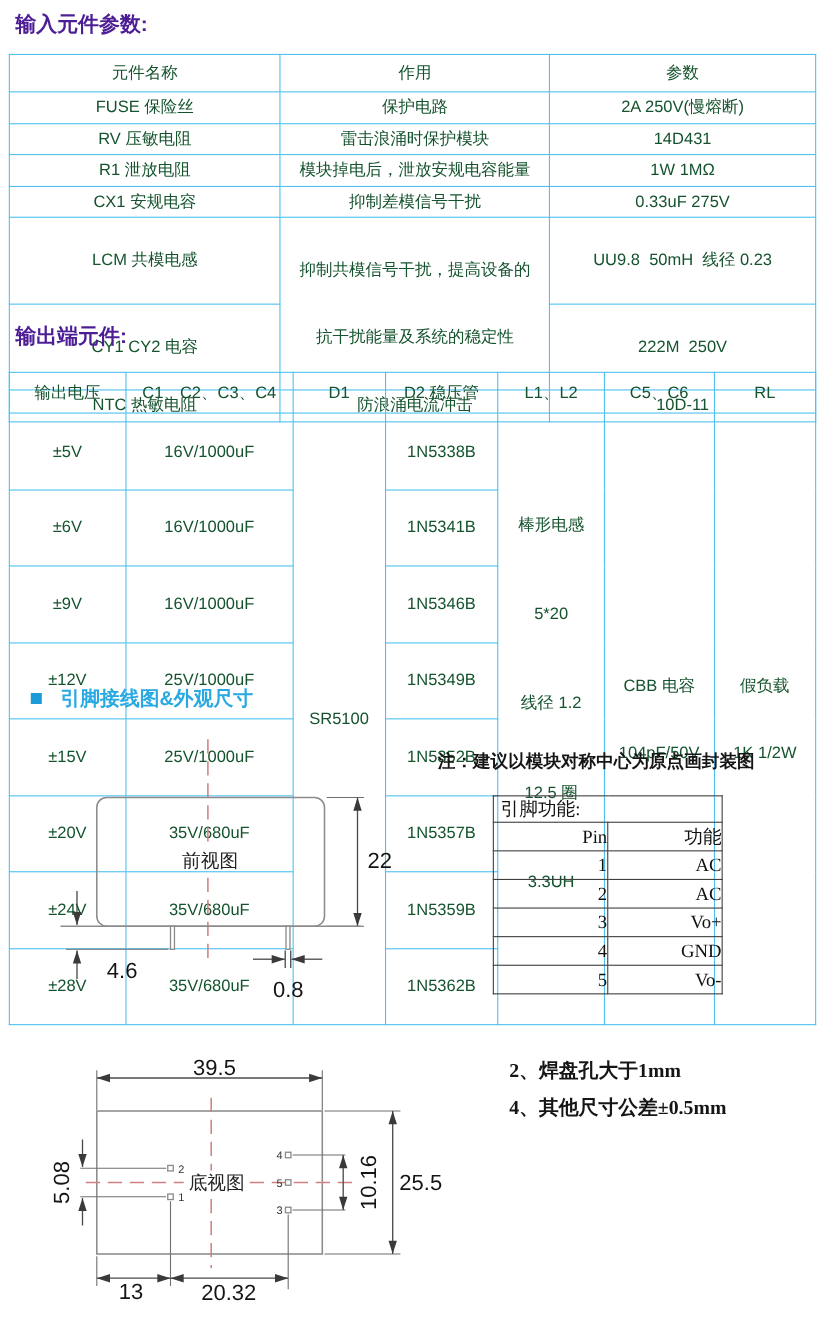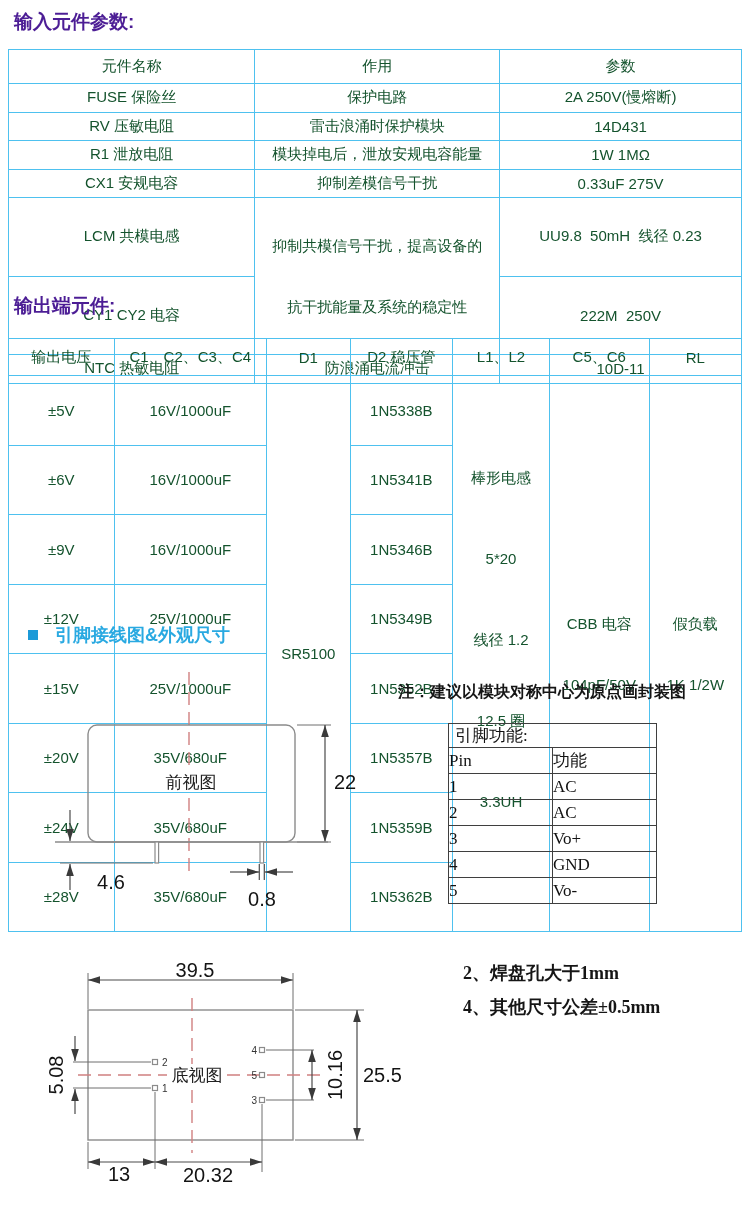--- a/index.html
+++ b/index.html
@@ -16,21 +16,21 @@
   tr.h-hdr1 { height:34px; }
   tr.h-row1 { height:28.5px; }
   tr.h-hdr2 { height:37px; }
   tr.h-row2 { height:28px; }
   .mlines div { line-height:27px; }
   .lifted { margin-bottom:28px; }
 
   
   .pin-tbl { position:absolute; left:448px; top:723px; width:209px; border-collapse:collapse; table-layout:fixed; }
   .pin-tbl th, .pin-tbl td { border:1.2px solid #3f3f3f; font-family:"Liberation Serif","DejaVu Serif",serif;
-                             font-size:17px; font-weight:400; color:#111; text-align:left; vertical-align:middle; padding:0; }
+                             font-size:17px; font-weight:400; color:#111; text-align:right; vertical-align:middle; padding:0; }
   .pin-tbl tr.t { height:24px; } .pin-tbl tr.r { height:26px; }
   .pin-tbl td.left { text-align:left; padding-left:6px;margin-top:12px; }
 
   
   .sec-head { position:absolute; left:28px; top:624px; height:22px; display:flex; align-items:center; }
   .bullet { width:10px; height:10px; background:#1c9ad8; margin-right:17px; }
   .sec-head-text { color:#29a9e1; font-size:18px; font-weight:600; }
 
   .pack-note { position:absolute; left:398px; top:682px; white-space:nowrap;
                font-family:"Liberation Serif","DejaVu Serif",serif; font-size:16px; font-weight:600; color:#151515; }

